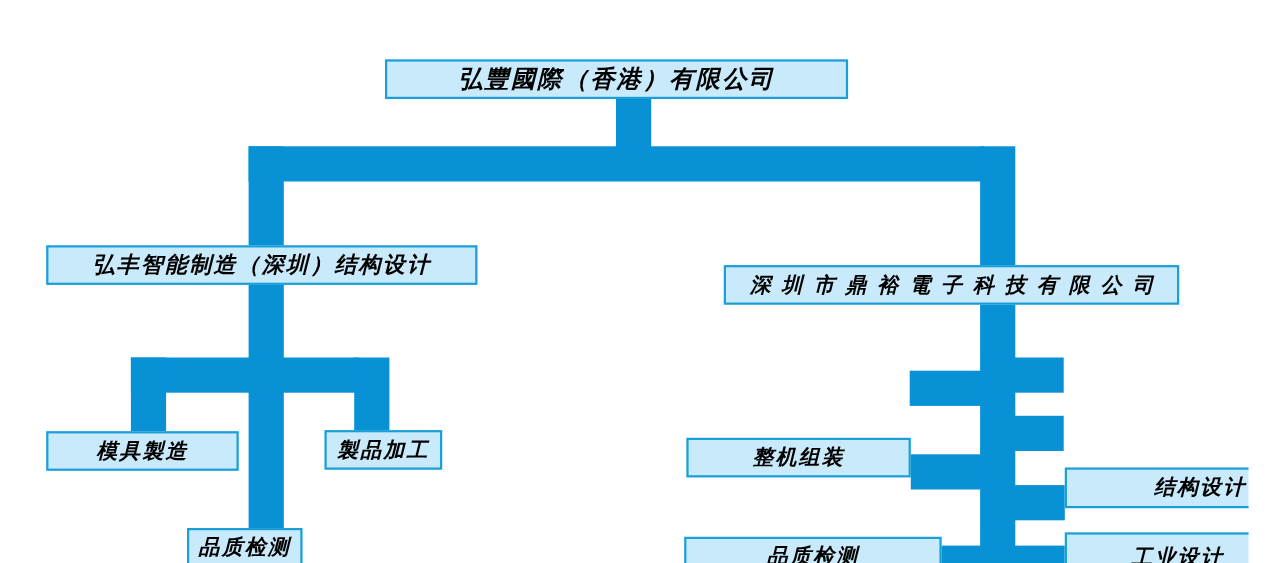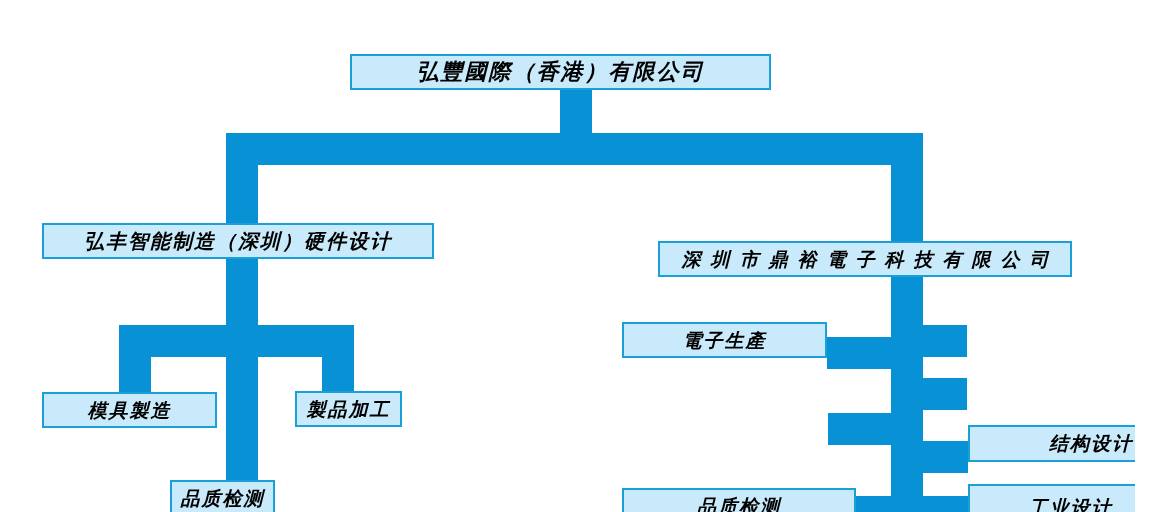--- a/index.html
+++ b/index.html
@@ -60,43 +60,43 @@
   <div class="line" style="left:795px; top:464px; width:141px; height:4px"></div>
   <div class="line" style="left:861px; top:293px; width:74px;  height:4px"></div>
   <div class="line" style="left:861px; top:346px; width:74px;  height:4px"></div>
   <div class="line" style="left:861px; top:409px; width:75px;  height:4px"></div>
 
   <div class="node" style="left:318px; top:22px;  width:421px; height:35px">
     <span class="lbl-root">弘豐國際（香港）有限公司</span>
   </div>
 
   <div class="node" style="left:10px;  top:191px; width:392px; height:34px">
-    <span class="lbl-l2">弘丰智能制造（深圳）硬件设计</span>
+    <span class="lbl-l2">弘丰智能制造（深圳）结构设计</span>
   </div>
 
   <div class="node" style="left:626px; top:209px; width:414px; height:34px">
     <span class="lbl-l2-sp">深圳市鼎裕電子科技有限公司</span>
   </div>
 
   <div class="node" style="left:263px; top:359px; width:107px; height:34px">
     <span class="lbl-child">製品加工</span>
   </div>
 
   <div class="node" style="left:10px;  top:360px; width:175px; height:33px">
     <span class="lbl-child">模具製造</span>
   </div>
 
   <div class="node" style="left:138px; top:448px; width:105px; height:35px">
     <span class="lbl-child">品质检测</span>
   </div>
 
-  <div class="node" style="left:590px; top:290px; width:205px; height:33px">
-    <span class="lbl-child">電子生產</span>
+
+  <div class="node" style="left:592px; top:366px; width:204px; height:33px">
+    <span class="lbl-child">整机组装</span>
   </div>
-
 
   <div class="node" style="left:590px; top:456px; width:234px; height:34px">
     <span class="lbl-child">品质检测</span>
   </div>
 
 
 
   <div class="node" style="left:936px; top:393px; width:246px; height:37px">
     <span class="lbl-child">结构设计</span>
   </div>

